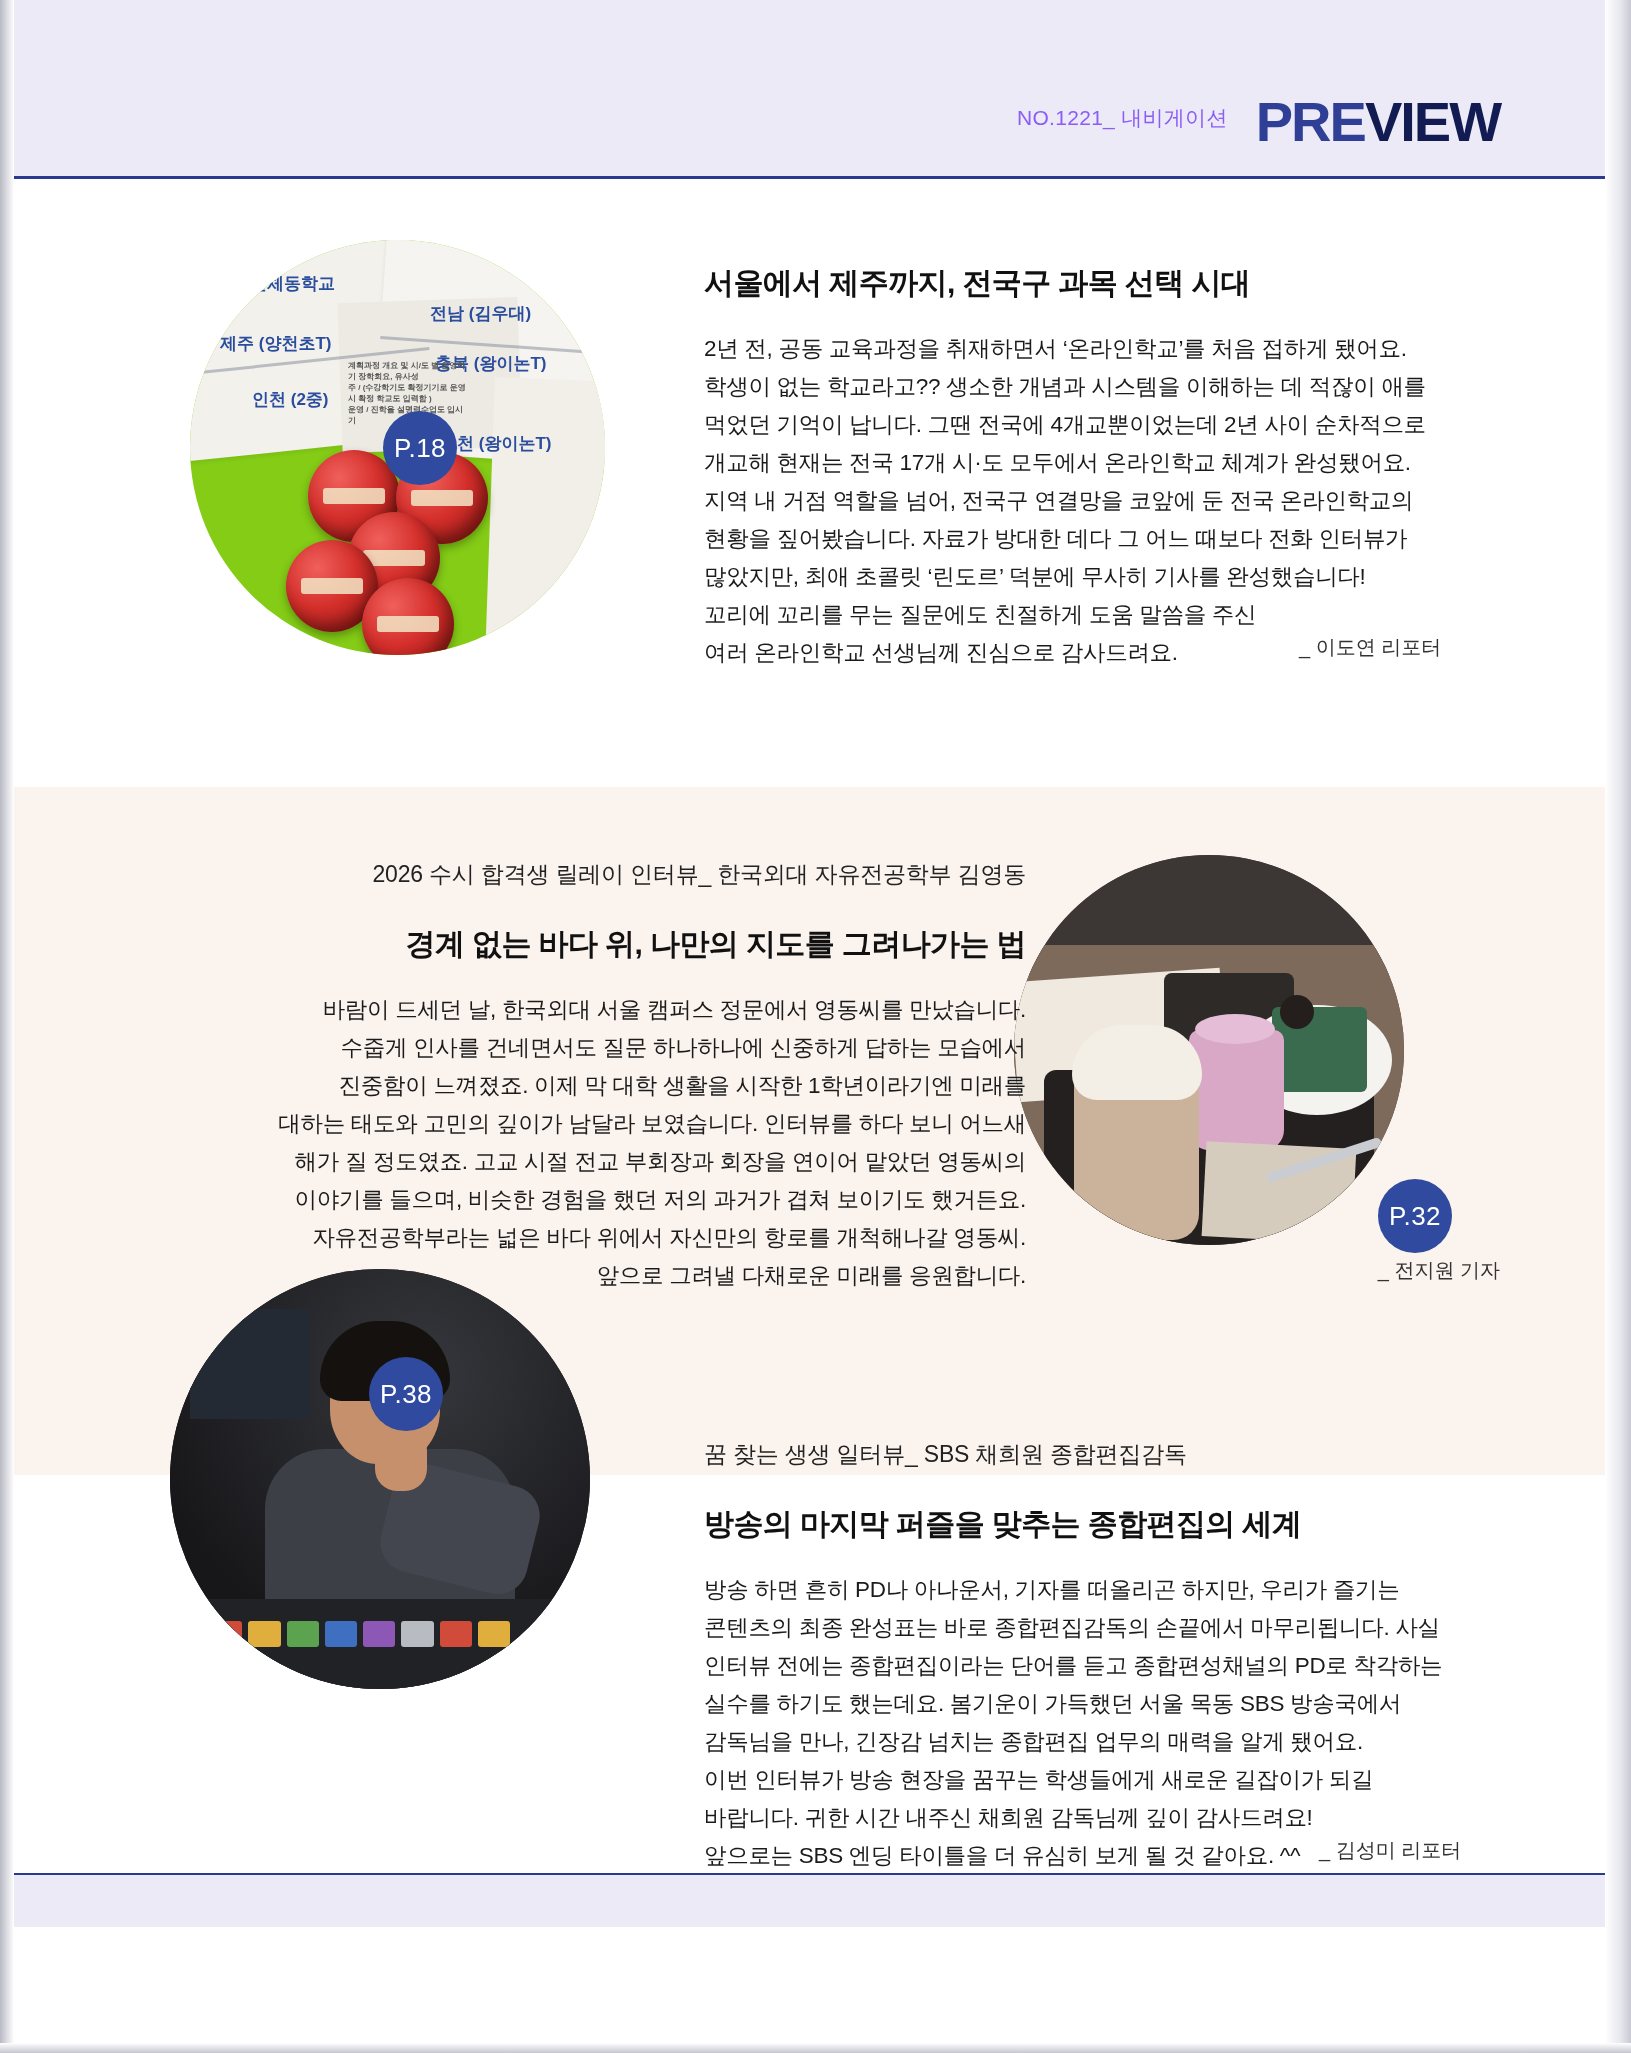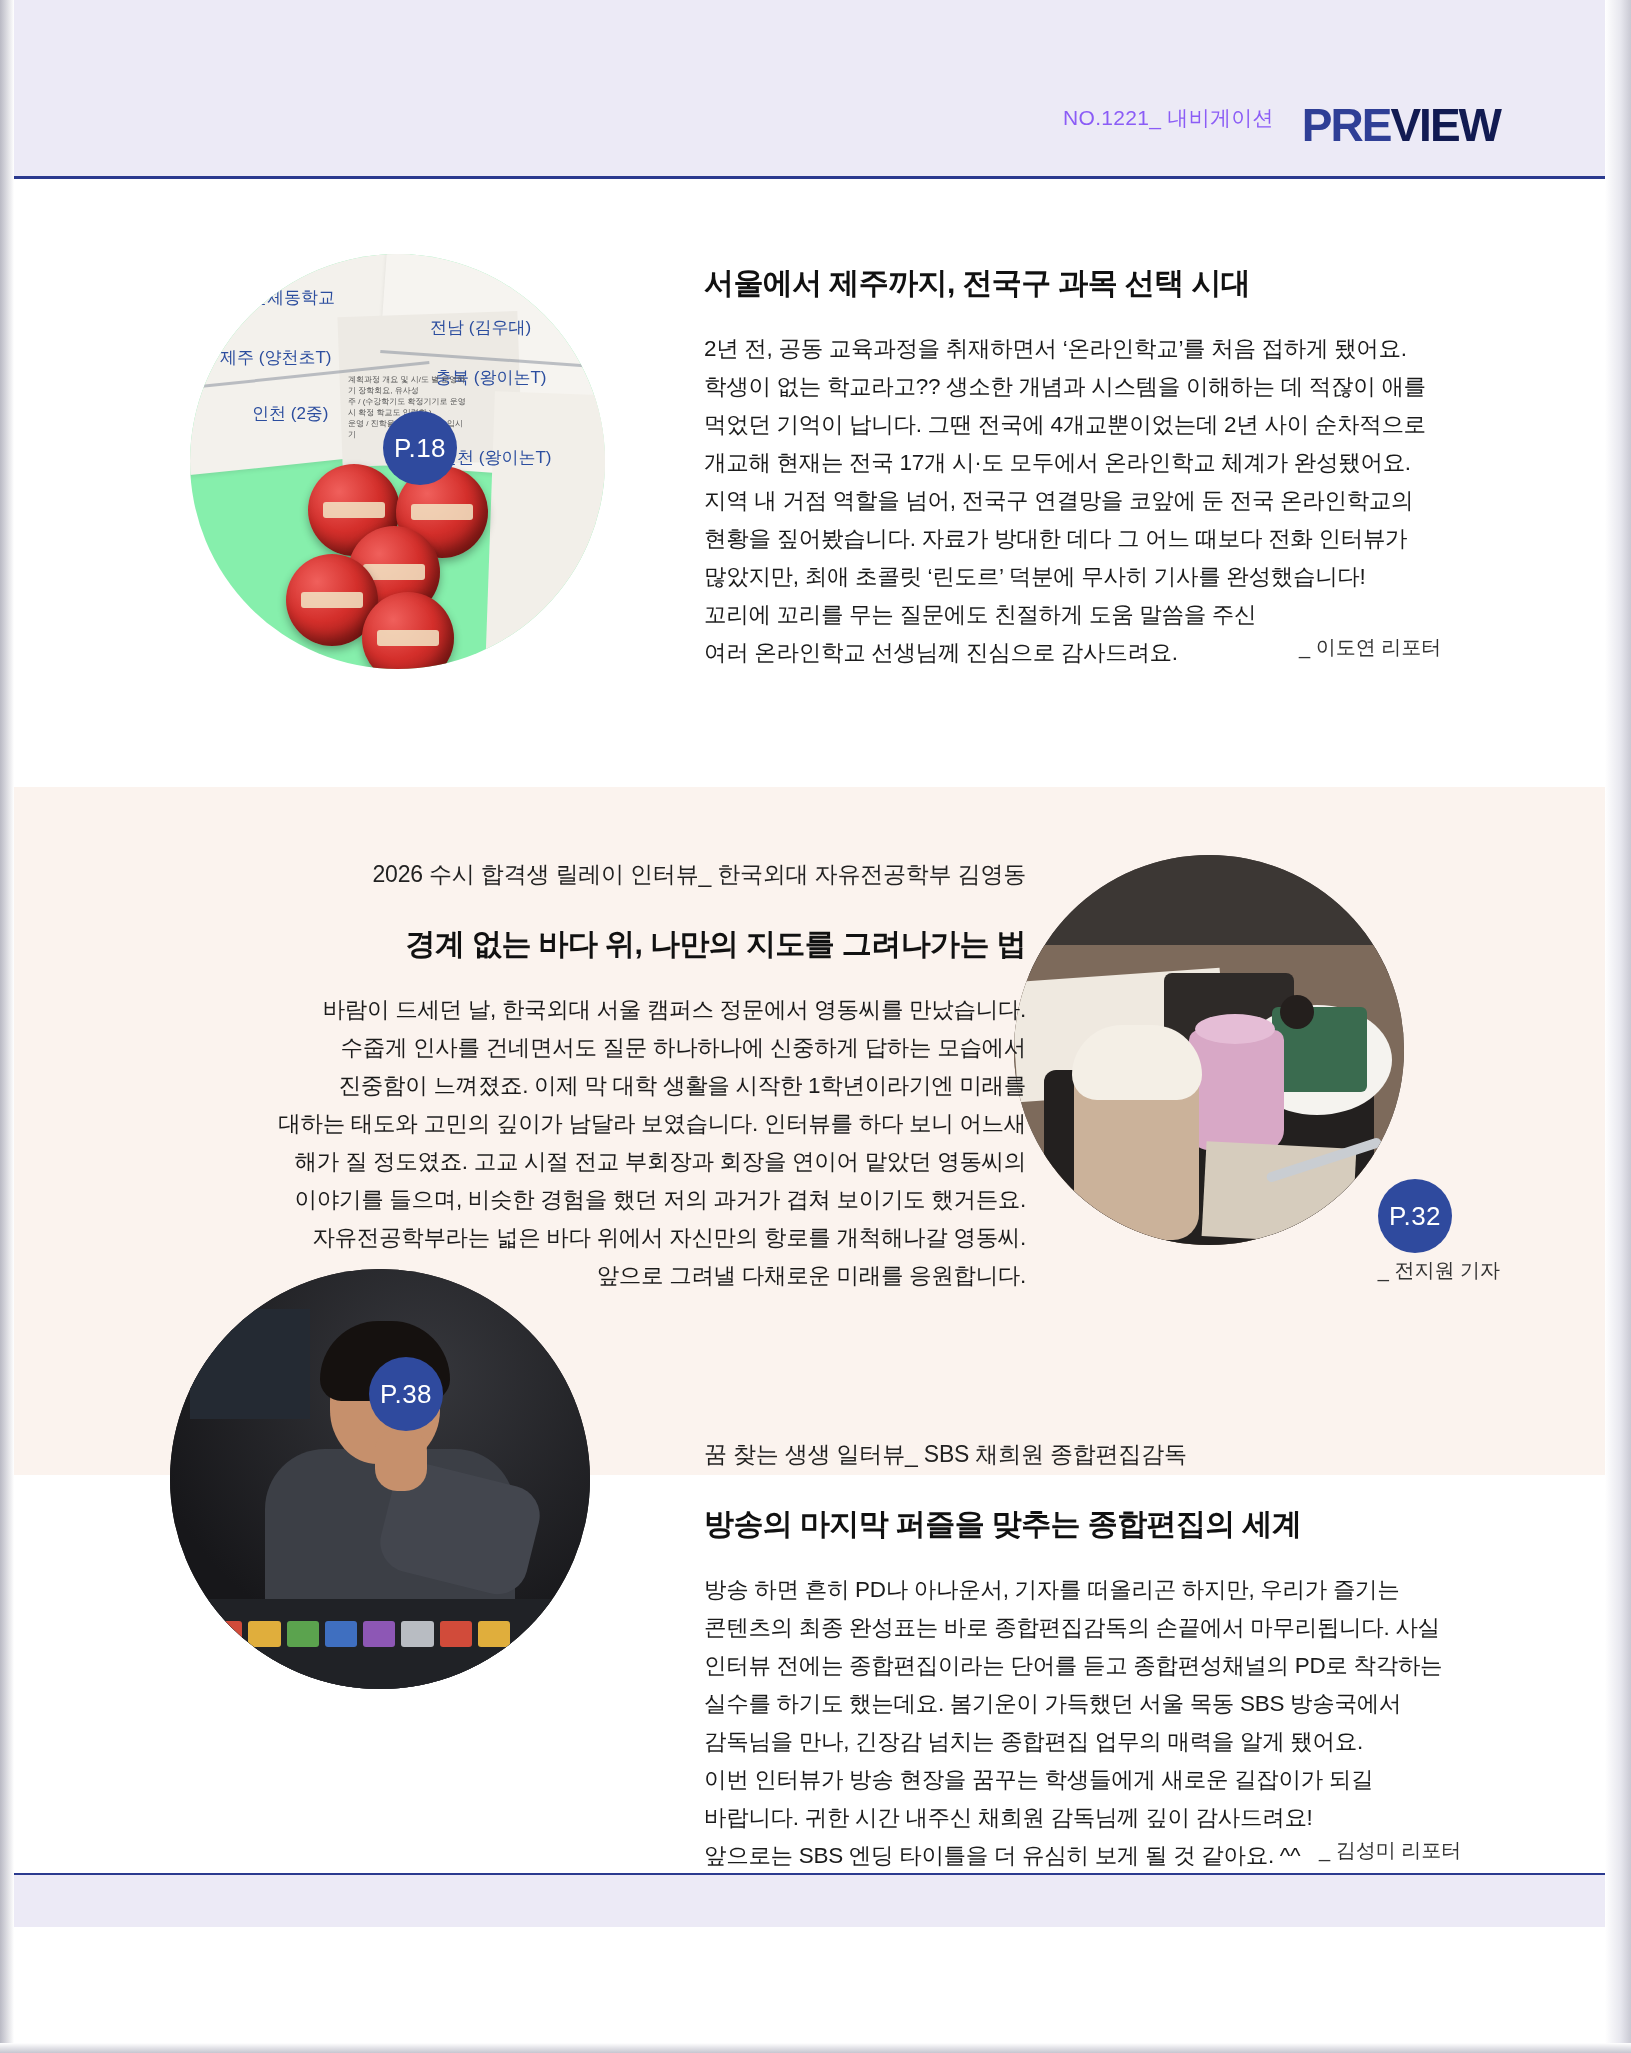--- a/index.html
+++ b/index.html
@@ -60,21 +60,21 @@
     gap: 28px;
   }
   .header-issue {
     font-size: 21px;
     color: #8b5cf6;
     letter-spacing: .3px;
     padding-bottom: 16px;
     white-space: nowrap;
   }
   .preview-logo {
-    font-size: 46px;
+    font-size: 56px;
     font-weight: bold;
     letter-spacing: -2px;
     line-height: 0.95;
     white-space: nowrap;
     text-align: right;
   }
   .preview-logo .pre { color: #2f3f96; }
   .preview-logo .view { color: #121b52; }
 
   
@@ -153,23 +153,24 @@
     font-size: 26px;
     display: flex;
     align-items: center;
     justify-content: center;
     letter-spacing: 0.5px;
     z-index: 5;
   }
 
   
   .photo1 {
-    left: 176px; top: 75px;
+    left: 176px; top: 61px;
     width: 415px; height: 415px;
-    background: #86efac;
+    background: #84cc16;
+    font-weight: bold;
   }
   .p1-paperA {
     position: absolute; left: -30px; top: -10px; width: 260px; height: 220px;
     background: #f3f1ec; transform: rotate(-6deg); box-shadow: 0 2px 4px rgba(0,0,0,.08);
   }
   .p1-paperB {
     position: absolute; left: 190px; top: -20px; width: 270px; height: 240px;
     background: #f6f4f0; transform: rotate(4deg); box-shadow: 0 2px 4px rgba(0,0,0,.08);
   }
   .p1-paperC {

